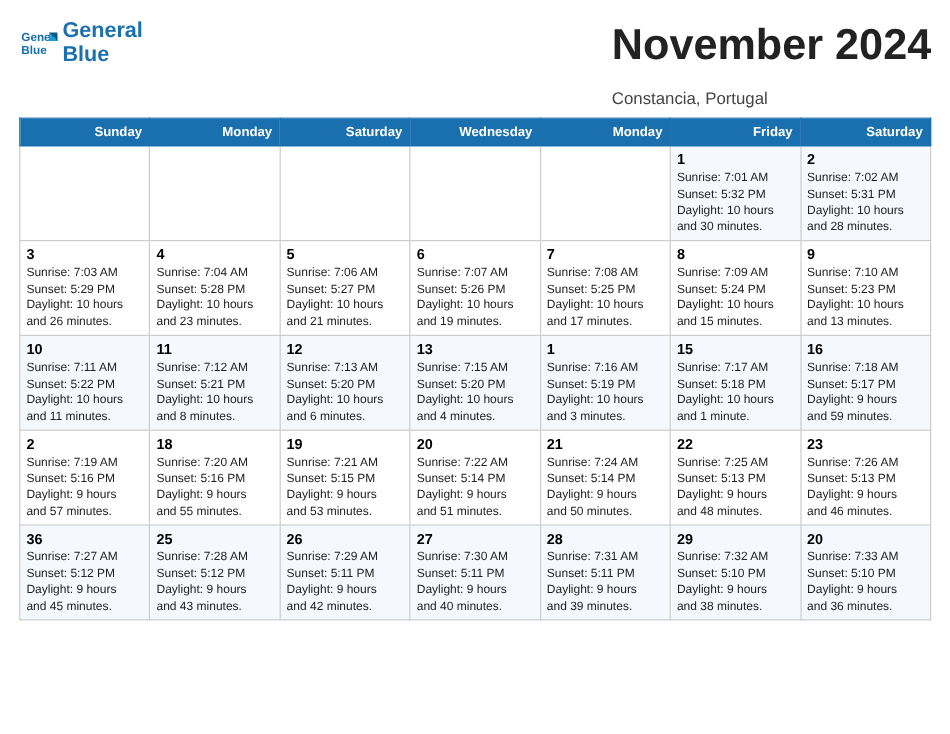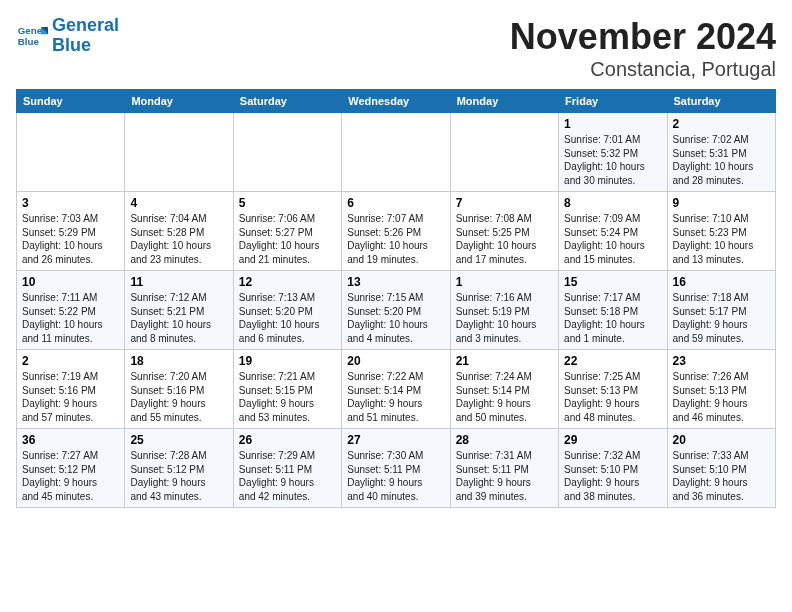--- a/index.html
+++ b/index.html
@@ -24,39 +24,40 @@
     .logo-text {
       font-size: 18px;
       font-weight: bold;
       line-height: 1.1;
     }
     .logo-text span { color: #1a6faf; display: block; }
     .logo-icon {
       width: 32px;
       height: 32px;
     }
-    .title-block { text-align: right; }
+    .title-block { }
     .month-title {
       font-size: 36px;
       font-weight: bold;
       color: #222;
     }
     .subtitle {
-      font-size: 20px;
+      font-size: 14px;
       color: #444;
+      margin-top: 16px;
     }
     table {
       width: 100%;
       border-collapse: collapse;
       font-size: 10px;
     }
     thead tr th {
       background: #1a6faf;
       color: #fff;
-      text-align: left;
+      text-align: right;
       padding: 5px 6px;
       font-size: 11px;
       font-weight: bold;
       border: 1px solid #1a6faf;
     }
     tbody tr td {
       vertical-align: top;
       padding: 4px 5px;
       border: 1px solid #ccc;
       width: 14.28%;

